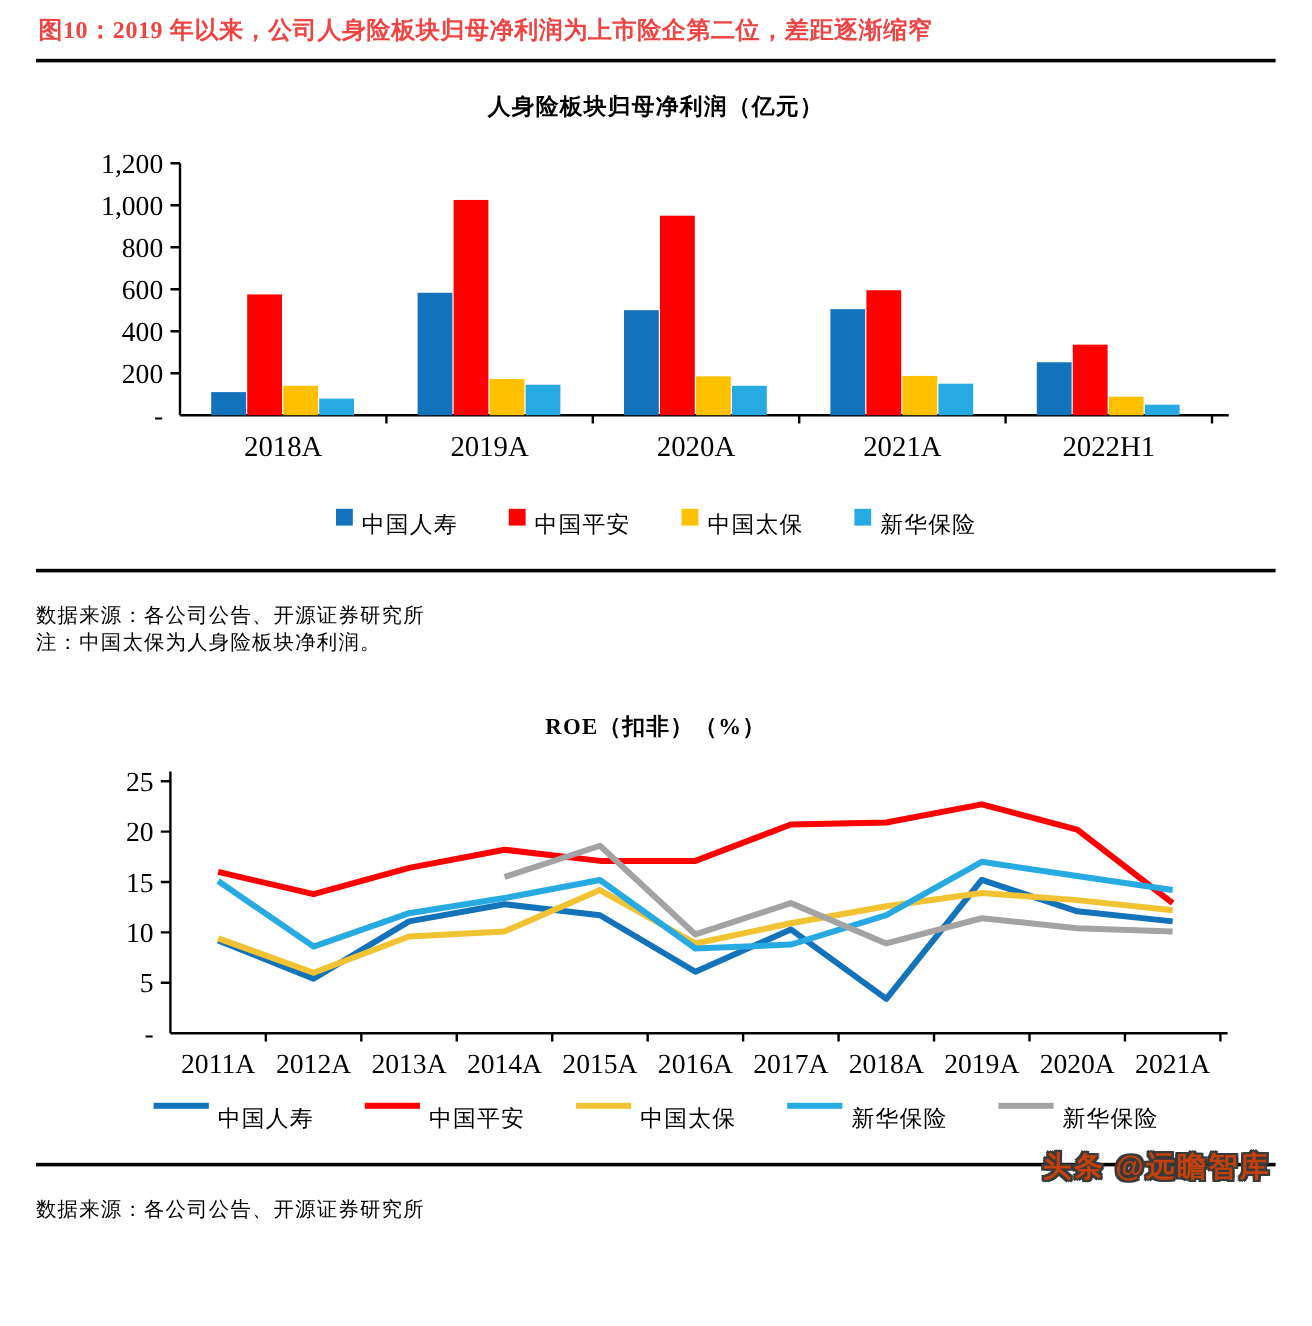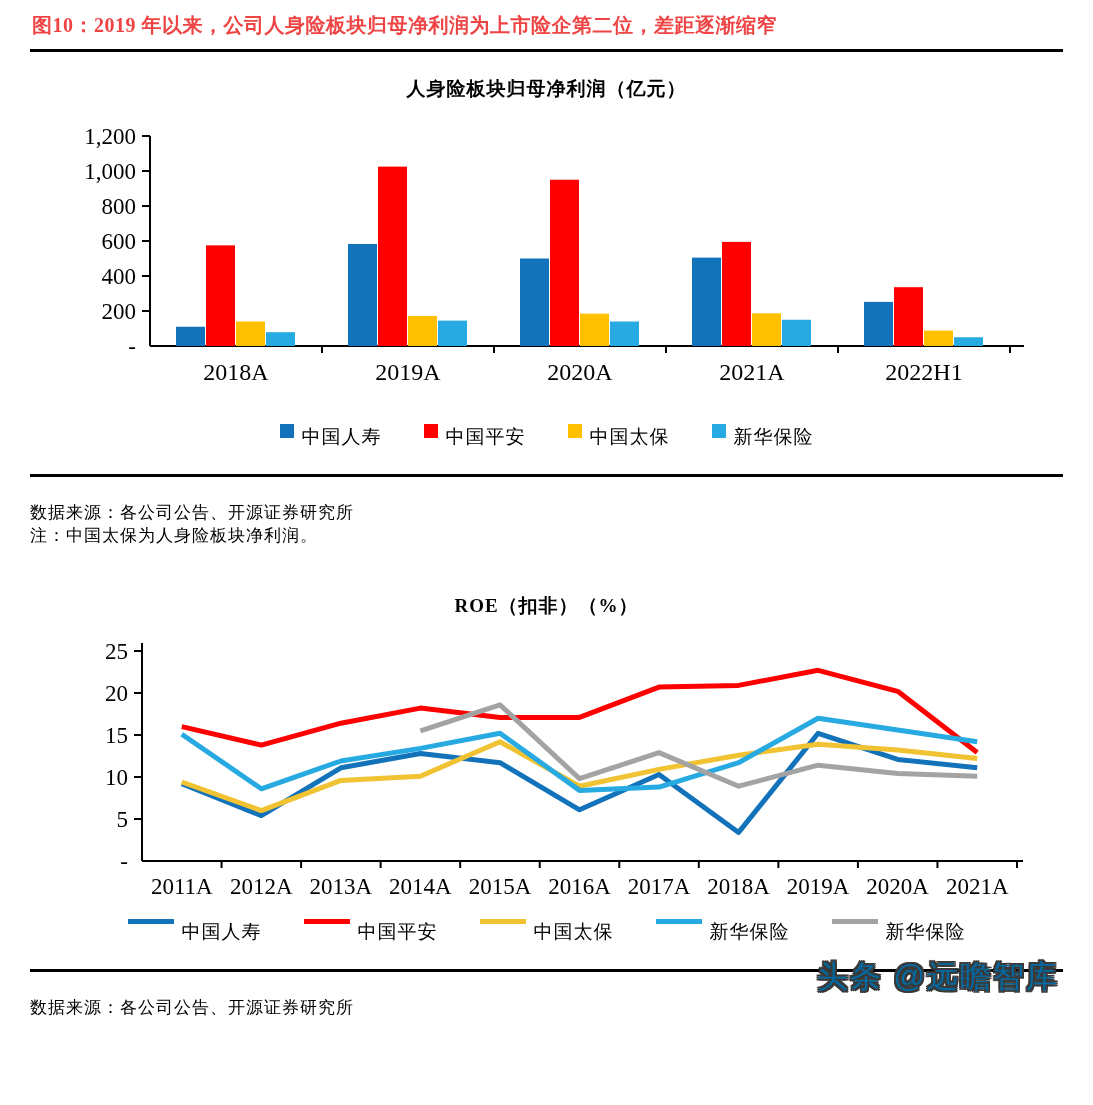--- a/index.html
+++ b/index.html
@@ -33,22 +33,22 @@
   .rule { border-top:3px solid #000; margin-top:20px; }
   .source-line { font-size:17px; margin-top:24px; letter-spacing:1px; }
   .note-line { font-size:17px; letter-spacing:1px; }
   .fig11 { margin-top:46px; }
   .bottom-row {
     display:flex; justify-content:space-between; align-items:flex-start;
     margin-top:0;
   }
   .watermark {
     font-family:"Liberation Sans","DejaVu Sans",sans-serif;
-    font-size:31px; font-weight:normal; letter-spacing:2px;
-    color:#0369a1; margin-top:-16px; padding-right:4px;
+    font-size:24px; font-weight:bold; letter-spacing:2px;
+    color:#c2410c; margin-top:-16px; padding-right:4px;
     text-shadow:
       -2px -2px 0 #3a3a3a, 2px -2px 0 #3a3a3a,
       -2px 2px 0 #3a3a3a, 2px 2px 0 #3a3a3a,
       0 -2px 0 #3a3a3a, 0 2px 0 #3a3a3a,
       -2px 0 0 #3a3a3a, 2px 0 0 #3a3a3a;
     white-space:nowrap;
   }
 </style>
 </head>
 <body>

